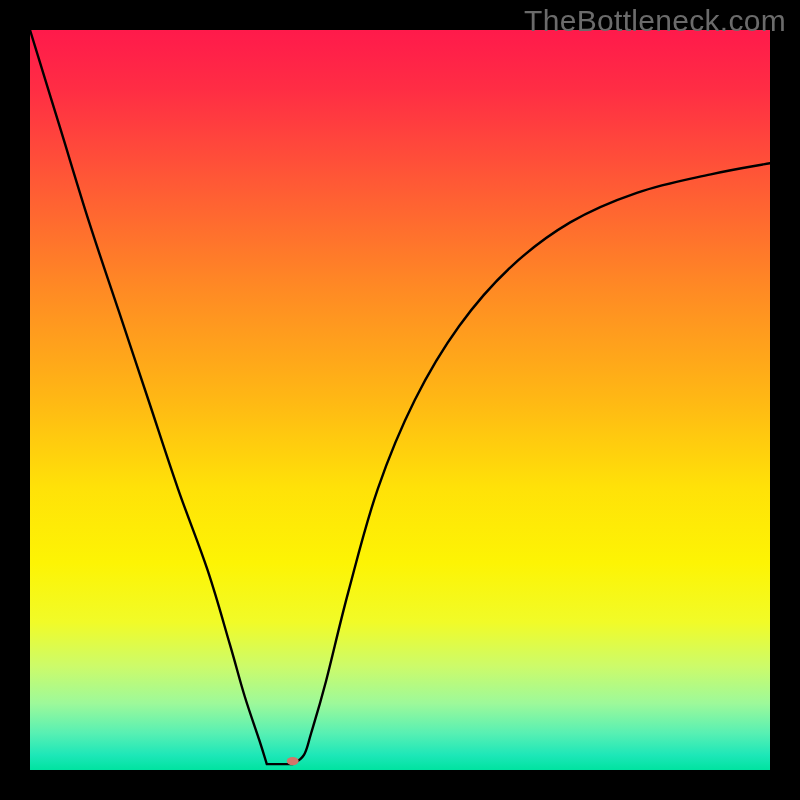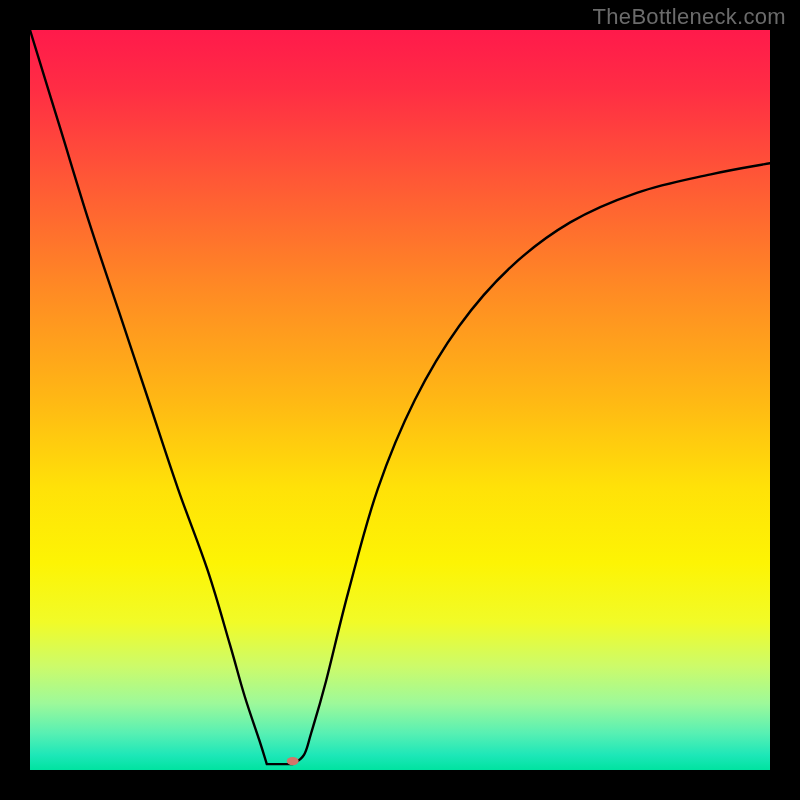--- a/index.html
+++ b/index.html
@@ -14,21 +14,21 @@
   .frame {
     position: relative;
     width: 800px;
     height: 800px;
     background: #000;
   }
   .watermark {
     position: absolute;
     top: 4px;
     right: 14px;
-    font-size: 22px;
+    font-size: 30px;
     font-weight: 500;
     color: #6b6b6b;
     letter-spacing: 0.3px;
     z-index: 10;
   }
   .plot {
     position: absolute;
     left: 30px;
     top: 30px;
     width: 740px;

